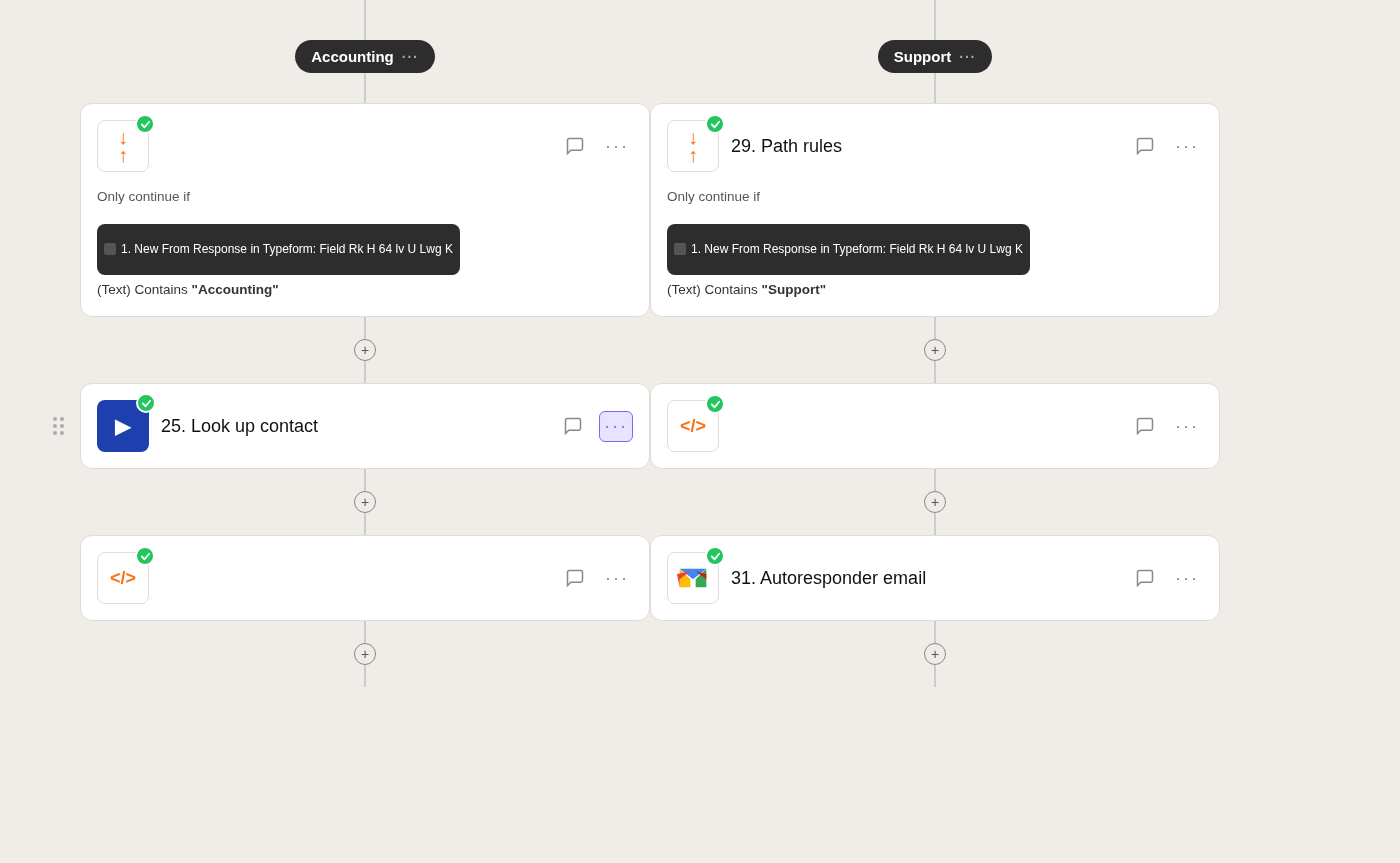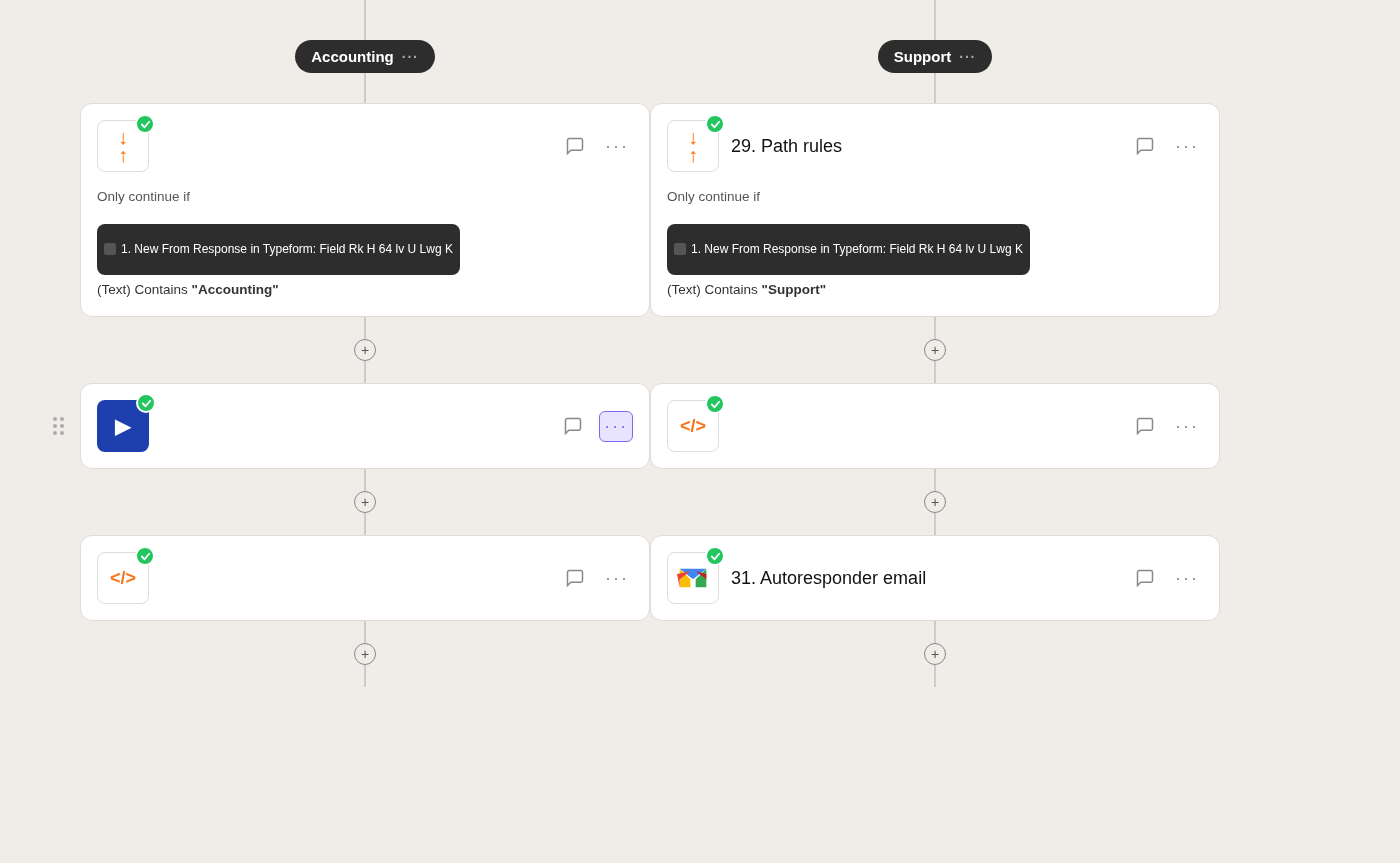--- a/index.html
+++ b/index.html
@@ -337,20 +337,21 @@
       </div>
       <div class="card-header">
         <div class="lookup-icon-wrap">
           <span class="lookup-icon">▶</span>
           <div class="check-badge">
             <svg viewBox="0 0 12 12" fill="none">
                 <polyline points="2,6 5,9 10,3" stroke="white" stroke-width="2" stroke-linecap="round" stroke-linejoin="round"></polyline>
               </svg>
           </div>
         </div>
+        <span class="card-title">25. Look up contact</span>
         <div class="card-actions">
           <div class="icon-btn">
             <svg width="20" height="20" viewBox="0 0 24 24" fill="none" stroke="#888" stroke-width="1.8">
                 <path d="M21 15a2 2 0 0 1-2 2H7l-4 4V5a2 2 0 0 1 2-2h14a2 2 0 0 1 2 2z"></path>
               </svg>
           </div>
           <div class="icon-btn active">
             <span style="font-size:18px;color:#7c6af7;letter-spacing:2px;">···</span>
           </div>
         </div>

